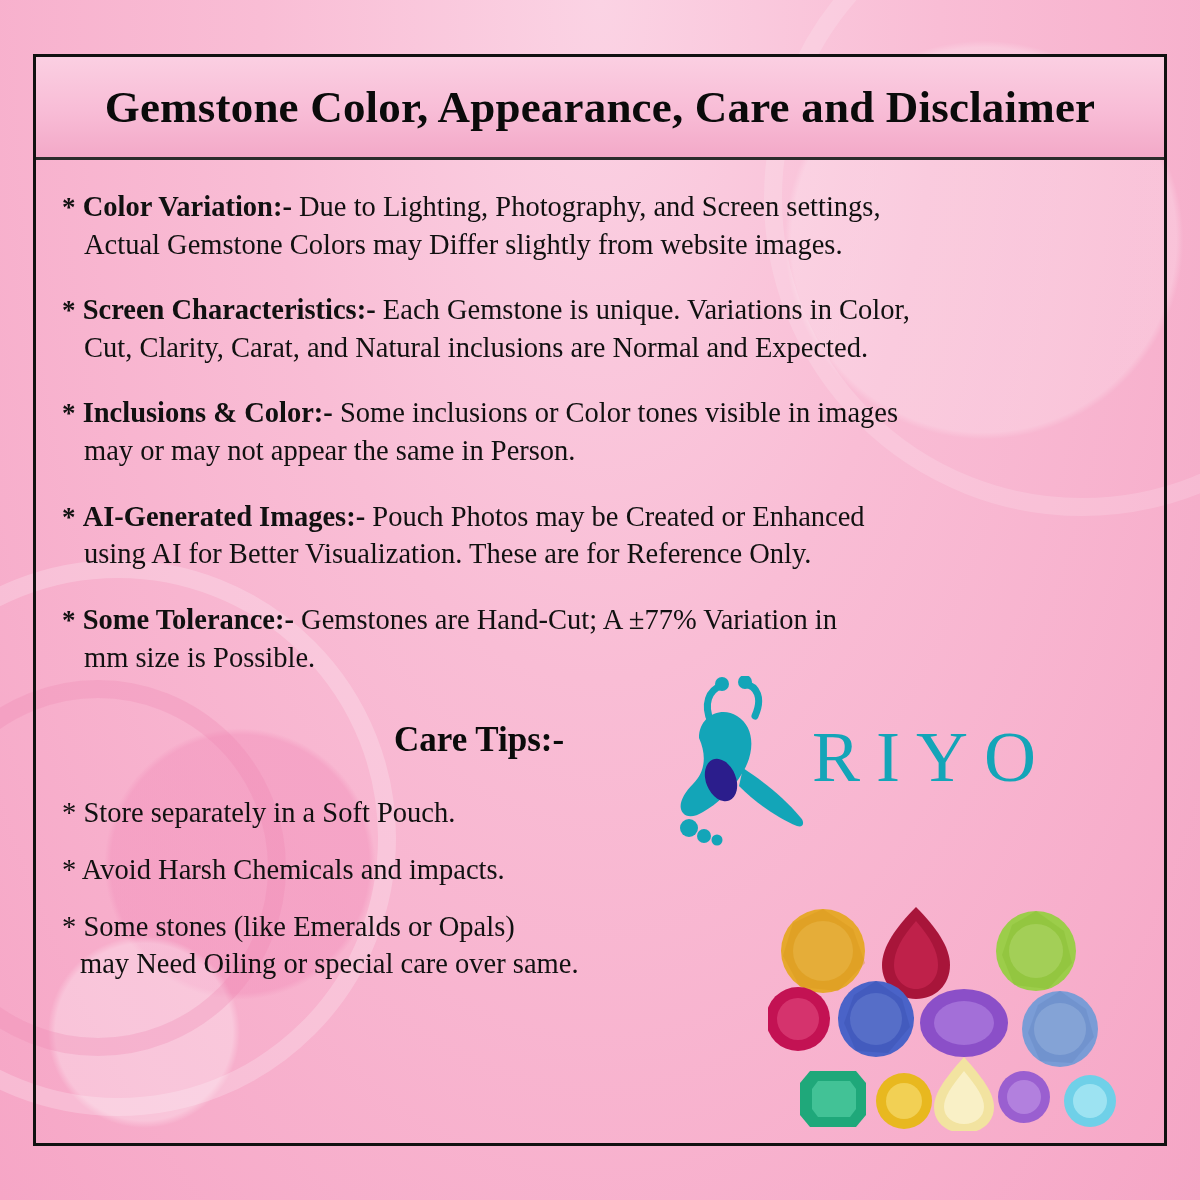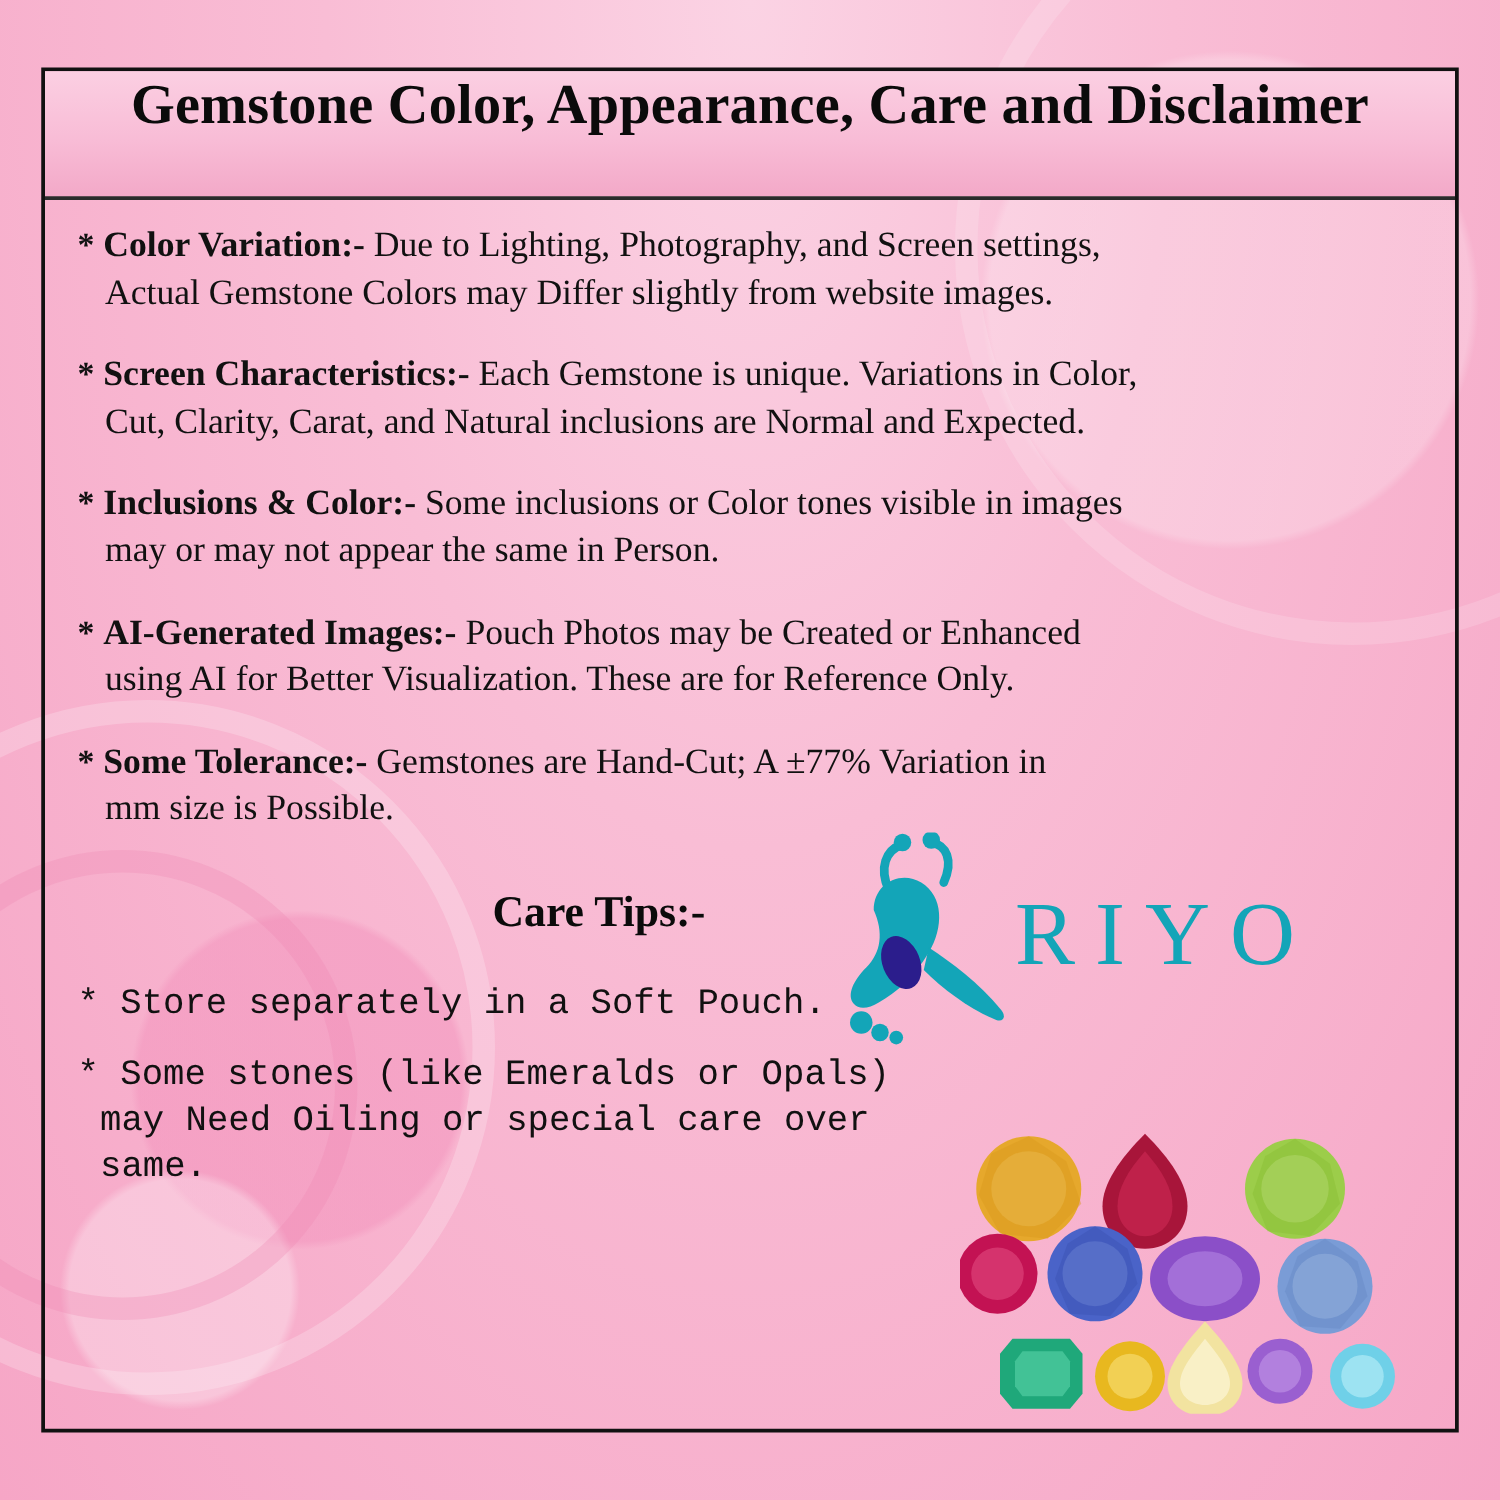--- a/index.html
+++ b/index.html
@@ -44,33 +44,34 @@
     border: 3px solid #111;
     box-sizing: border-box;
     background: transparent;
   }
   .title-bar {
     position: relative;
     height: 100px;
     border-bottom: 3px solid #2b2b2b;
     background: linear-gradient(180deg, #fbcfe2 0%, #f8bcd6 55%, #f3a9c8 100%);
     display: flex;
+    align-items: center;
     justify-content: center;
     font-family: Liberation Serif, serif;
   }
   .title {
     font-size: 45px;
     font-weight: bold;
     color: #0b0b0b;
     letter-spacing: 0.2px;
     white-space: nowrap;
   }
   .body {
     position: relative;
-    padding: 18px 26px 0 26px;
+    padding: 28px 26px 0 26px;
     box-sizing: border-box;
     height: calc(100% - 103px);
   }
   .bullet {
     position: relative;
     margin: 0 0 28px 0;
     font-size: 28.5px;
     line-height: 1.32;
     color: #111;
   }
@@ -115,21 +116,20 @@
     color: #13a5b8;
     font-family: "Liberation Serif", serif;
   }
   .peacock {
     position: absolute;
     left: 12px;
     top: -18px;
   }
   .care-list {
     margin-top: 4px;
-    font-family: Liberation Mono, monospace;
   }
   .care-item {
     font-size: 28.5px;
     line-height: 1.3;
     color: #111;
     margin-bottom: 20px;
     max-width: 690px;
   }
   .care-item .l2 { display: block; padding-left: 18px; }
   .gems {
@@ -210,20 +210,23 @@
           </span>
           <span class="word">RIYO</span>
         </div>
       </div>
 
       <div class="care-list">
         <div class="care-item">
           <span class="star">*</span><span> Store separately in a Soft Pouch.</span>
         </div>
         <div class="care-item">
+          <span class="star">*</span><span> Avoid Harsh Chemicals and impacts.</span>
+        </div>
+        <div class="care-item">
           <span class="star">*</span><span> Some stones (like Emeralds or Opals)</span>
           <span class="l2">may Need Oiling or special care over same.</span>
         </div>
       </div>
 
       <div class="gems">
         <svg width="380" height="230" viewBox="0 0 380 230" aria-hidden="true">
 
           <g>
             <circle cx="55" cy="50" r="42" fill="#e6a82c"></circle>

